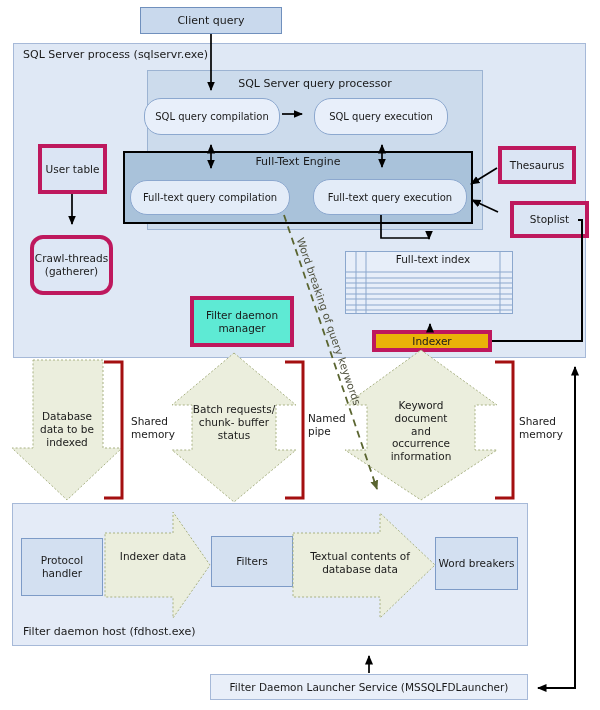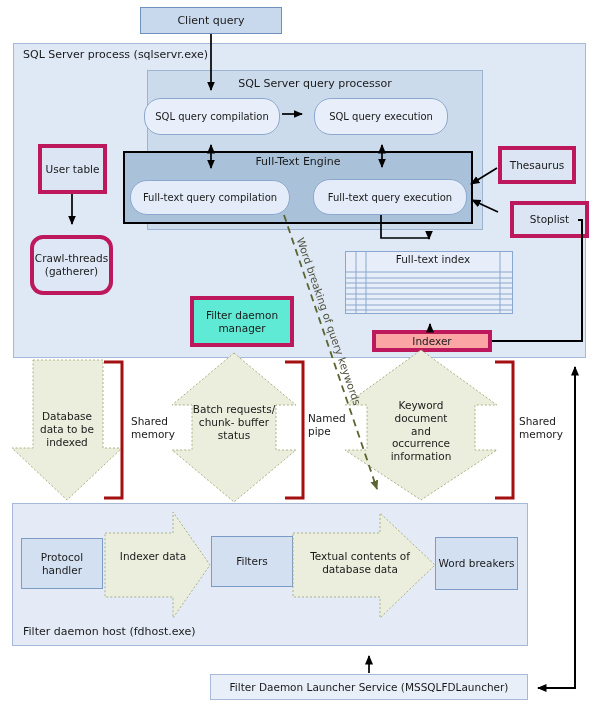--- a/index.html
+++ b/index.html
@@ -26,23 +26,23 @@
   .sqlc{left:144px;top:98px;width:136px;height:37px;}
   .sqle{left:314px;top:98px;width:134px;height:37px;}
   .ftc{left:130px;top:180px;width:160px;height:35px;background:#e3ecf8;}
   .fte{left:313px;top:179px;width:154px;height:36px;background:#e3ecf8;}
   .user-table{left:38px;top:144px;width:69px;height:50px;}
   .crawl{left:30px;top:235px;width:83px;height:60px;border-radius:13px;background:#dde7f5;}
   .thesaurus{left:498px;top:146px;width:78px;height:38px;}
   .stoplist{left:498px;top:201px;width:79px;height:37px;margin-left:12px;}
   .ft-index{left:345px;top:251px;width:168px;height:63px;background:#e7eef9;border:1px solid #8ba7cd;}
   .index-title{left:366px;top:253px;width:134px;text-align:center;font-size:10.5px;}
-  .indexer{left:372px;top:330px;width:120px;height:22px;background:#fca5a5;}
+  .indexer{left:372px;top:330px;width:120px;height:22px;background:#eab308;}
   .fd-manager{left:177px;top:296px;width:104px;height:51px;background:#5eead4;margin-left:13px;}
-  .protocol{left:21px;top:538px;width:82px;height:51px;background:#d3e0f1;border:1px solid #7d9bc7;}
+  .protocol{left:21px;top:538px;width:82px;height:58px;background:#d3e0f1;border:1px solid #7d9bc7;}
   .filters{left:211px;top:536px;width:82px;height:51px;background:#d3e0f1;border:1px solid #7d9bc7;}
   .word-breakers{left:435px;top:537px;width:83px;height:53px;background:#d3e0f1;border:1px solid #7d9bc7;}
   .launcher{left:210px;top:674px;width:318px;height:26px;background:#e9eff9;border:1px solid #a6b9d8;font-size:10.5px;white-space:nowrap;}
   
   .mid{font-size:10.5px;line-height:1.25;}
   .sm-left{left:131px;top:415px;width:54px;}
   .named-pipe{left:308px;top:412px;width:48px;}
   .sm-right{left:519px;top:415px;width:56px;}
   .arrow-label{font-size:10.5px;line-height:1.22;text-align:center;}
   .a1-label{left:31px;top:410px;width:72px;}

